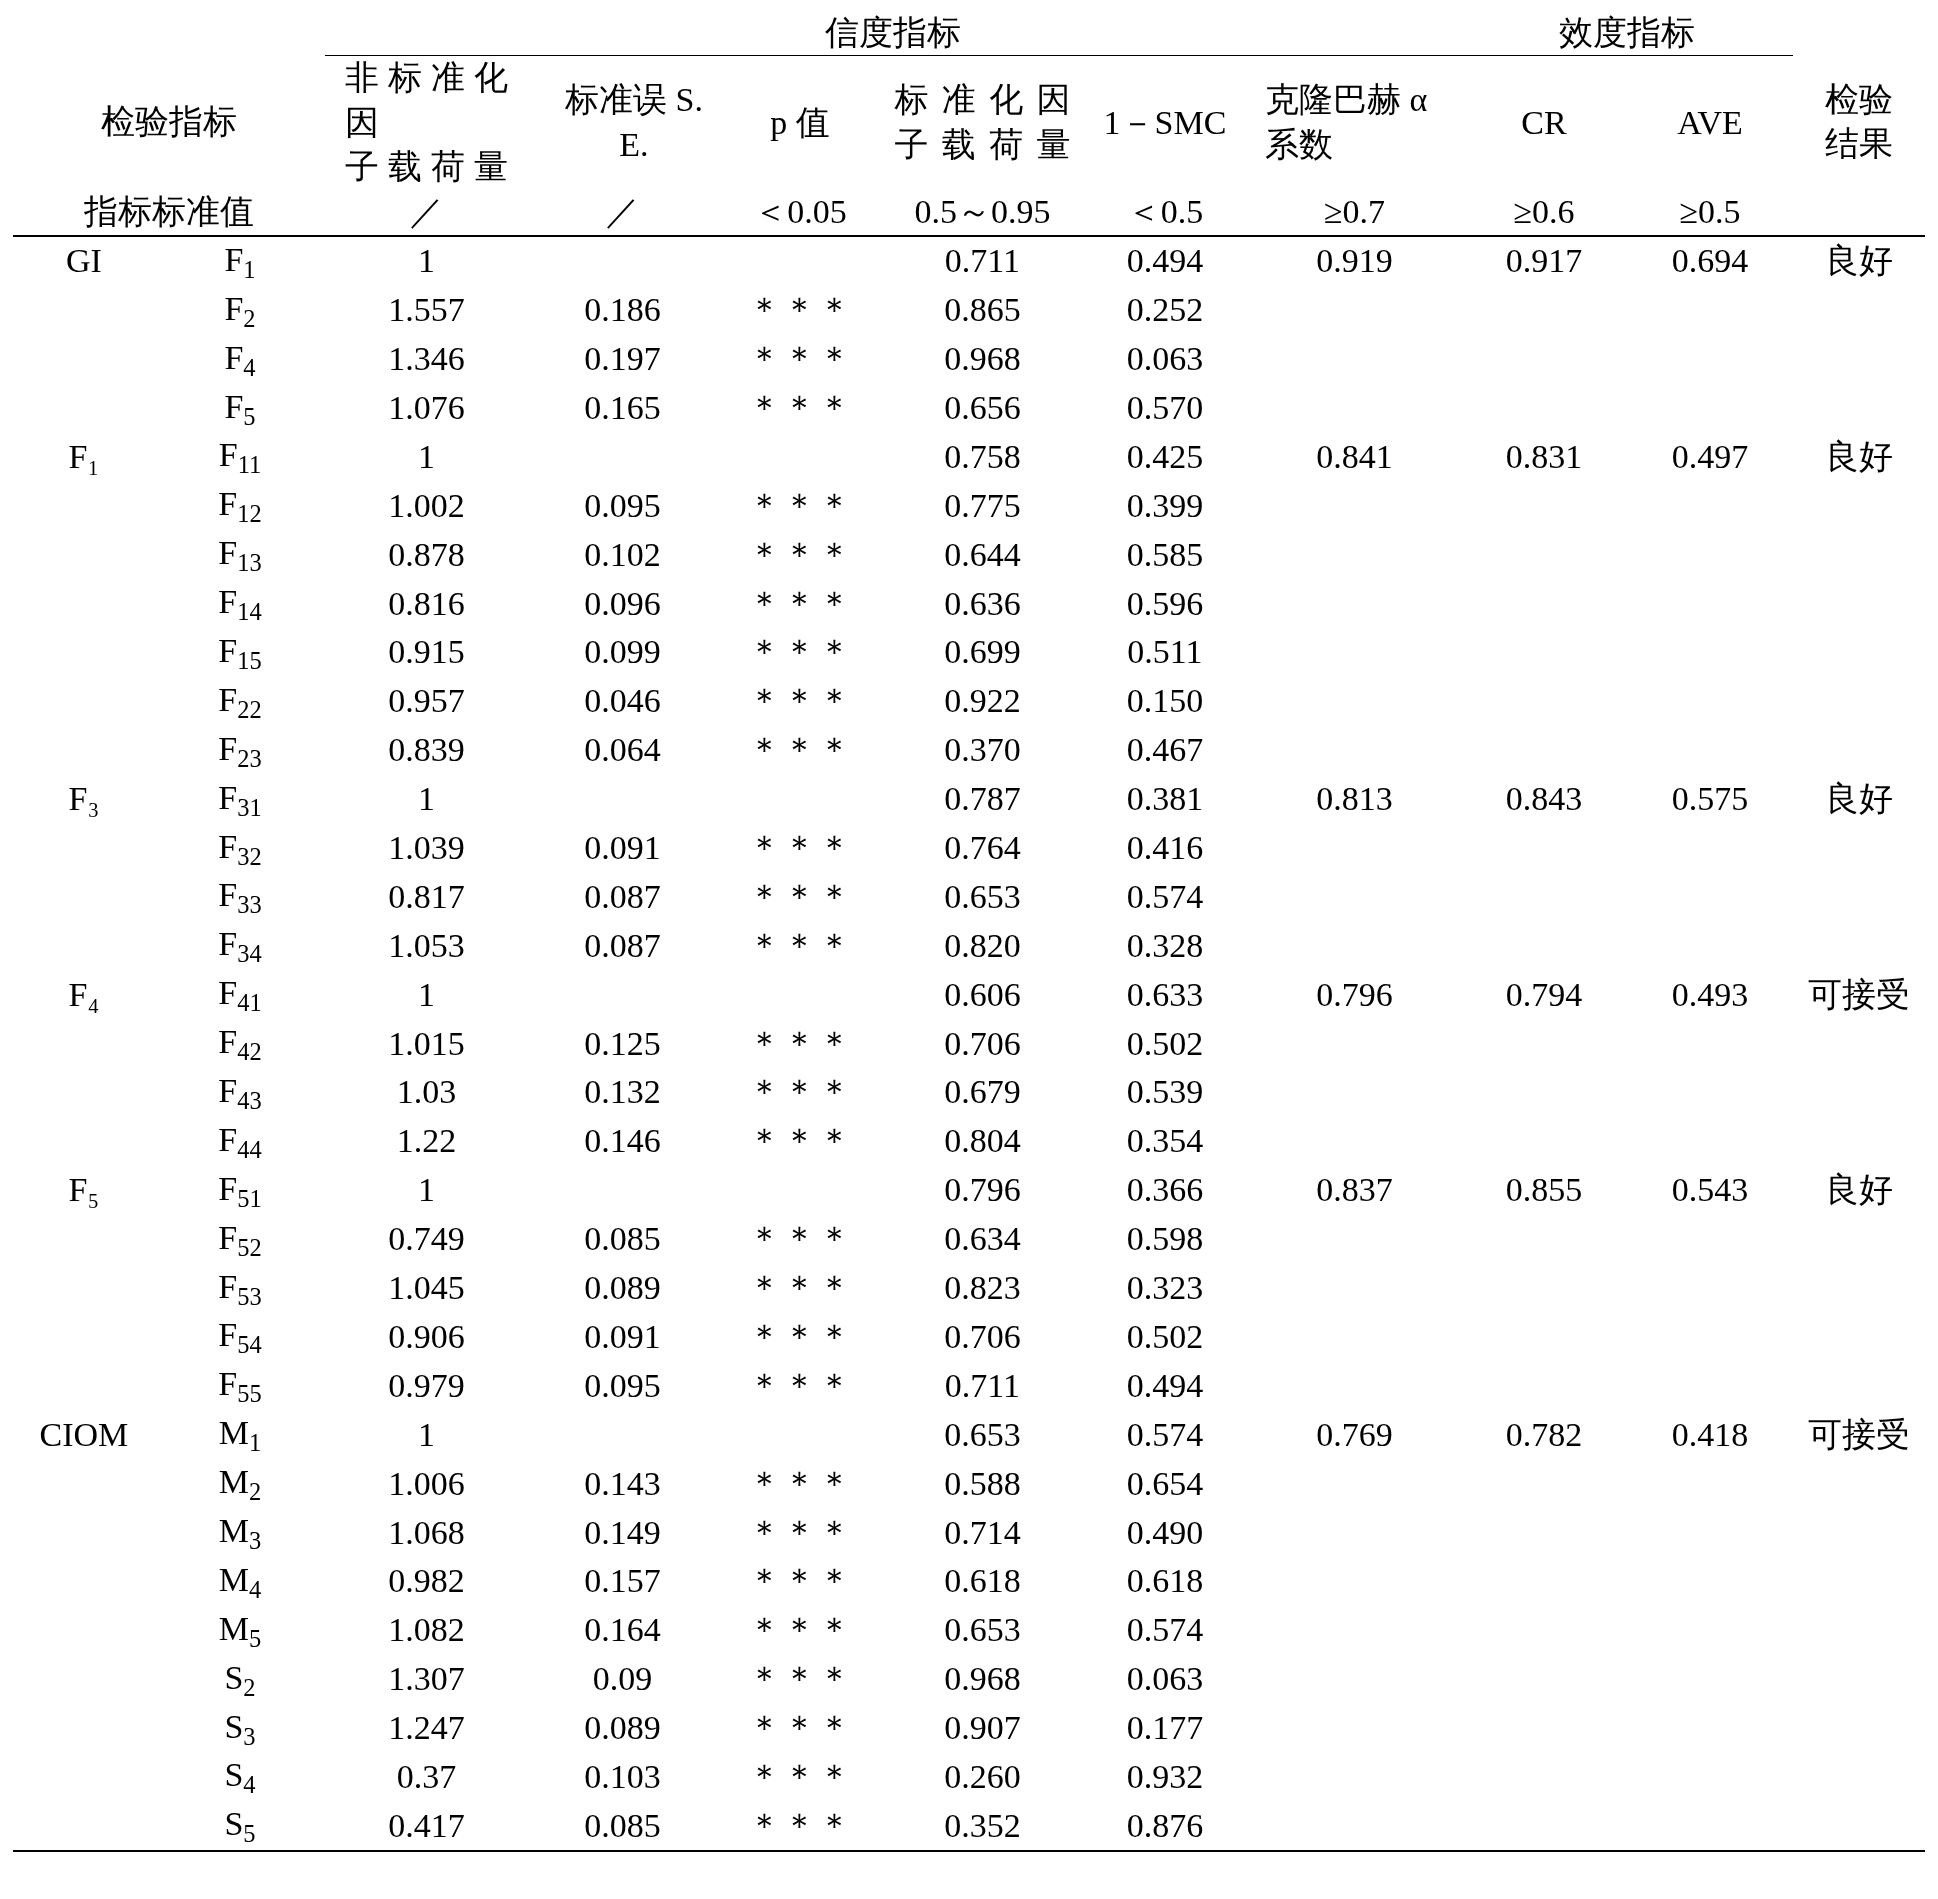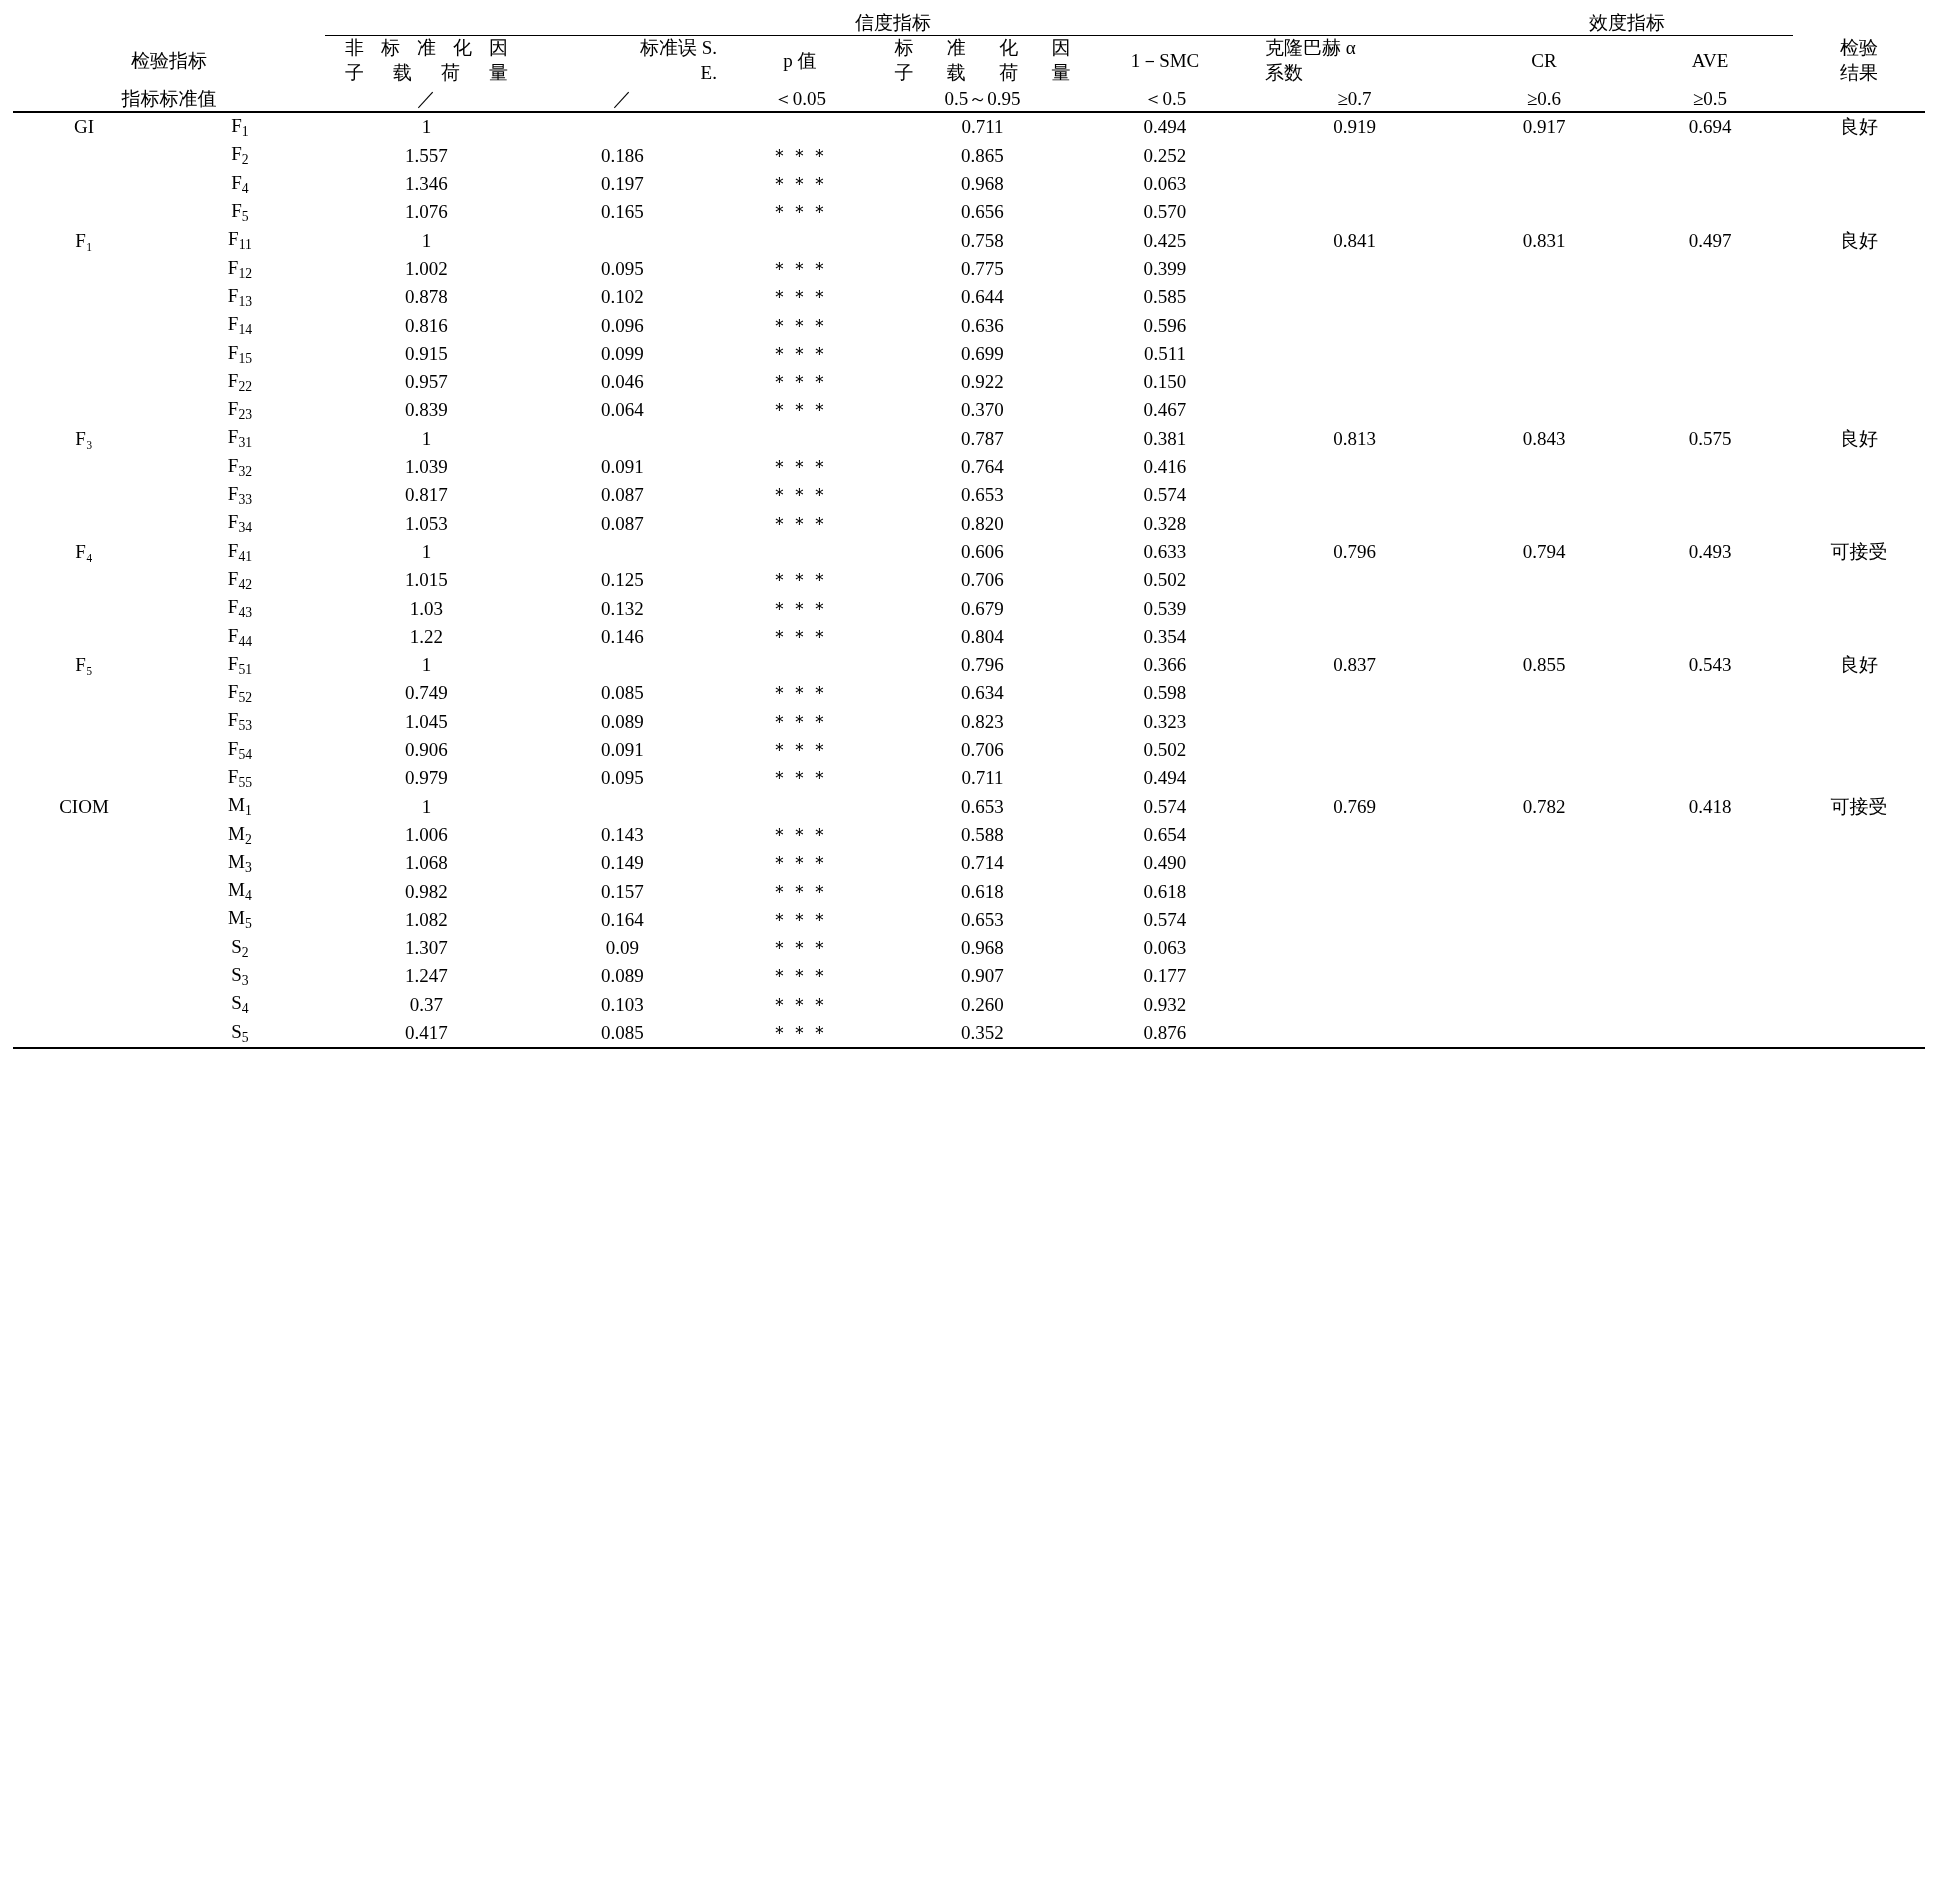--- a/index.html
+++ b/index.html
@@ -16,21 +16,21 @@
   .sheet {
     width: 1938px;
     box-sizing: border-box;
     padding: 9.5px 0 0 0;
   }
   table.stat {
     border-collapse: collapse;
     width: 1883px;
     margin: 0 auto;
     table-layout: fixed;
-    font-size: 19px;
+    font-size: 34px;
   }
   table.stat td, table.stat th {
     padding: 0;
     font-weight: normal;
     vertical-align: middle;
     text-align: center;
     line-height: 1.35;
   }
   
   col.c-cat   { width: 142px; }
@@ -122,21 +122,21 @@
         <td colspan="6" class="grp-rel">信度指标</td>
         <td colspan="2" class="grp-val">效度指标</td>
         <td></td>
       </tr>
       <tr class="hdr-main">
         <td colspan="2">检验指标</td>
         <td>
           <span class="two-line"><span class="justify-cn">非标准化因</span></span>
           <span class="two-line"><span class="justify-cn">子载荷量</span></span>
         </td>
-        <td style="text-align:right; padding-left:23px;">
+        <td style="text-align:center; padding-left:23px;">
           <span class="two-line">标准误 S.</span>
           <span class="two-line">E.</span>
         </td>
         <td>p 值</td>
         <td>
           <span class="two-line"><span class="justify-cn2">标准化因</span></span>
           <span class="two-line"><span class="justify-cn2">子载荷量</span></span>
         </td>
         <td>1－SMC</td>
         <td style="text-align:left; padding-left:17px;">

